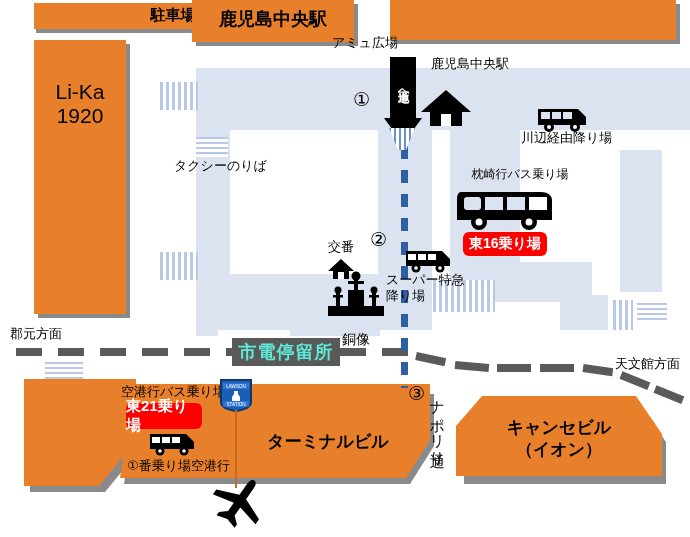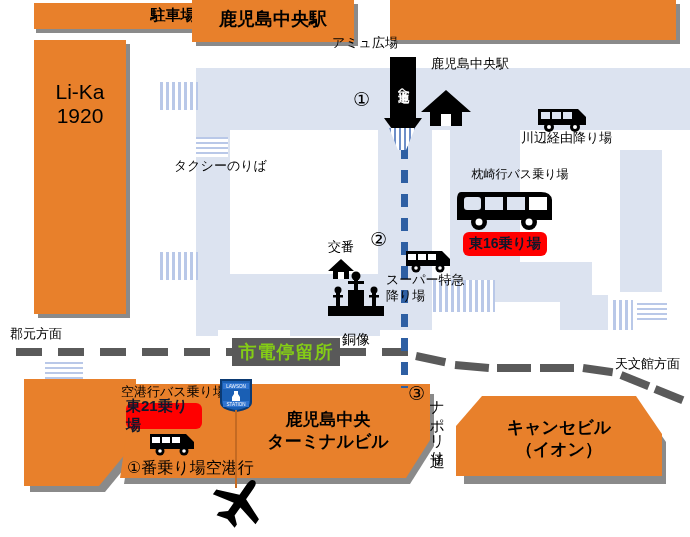--- a/index.html
+++ b/index.html
@@ -23,26 +23,26 @@
   
   .tram{position:absolute;height:8px;
     background:repeating-linear-gradient(to right,#5A5A5A 0 26px,rgba(0,0,0,0) 26px 42px);}
   .tram-seg{position:absolute;height:8px;background:#5A5A5A;}
 
   
   .bluedash{position:absolute;width:7px;
     background:repeating-linear-gradient(to bottom,#2E5FA3 0 13px,rgba(0,0,0,0) 13px 24px);}
 
   
-  .tramstop{position:absolute;background:#595959;color:#84cc16;
+  .tramstop{position:absolute;background:#595959;color:#5eead4;
     display:flex;align-items:center;justify-content:center;
     font-weight:bold;letter-spacing:1px;}
 
   
-  .badge{position:absolute;background:#FF0000;color:#0f172a;font-weight:bold;
+  .badge{position:absolute;background:#FF0000;color:#ffffff;font-weight:bold;
     border-radius:6px;display:flex;align-items:center;justify-content:center;}
 
   
   .circnum{position:absolute;font-size:19px;color:#000;}
 
   
   .vert{writing-mode:vertical-rl;text-orientation:upright;}
 
   
   .arrowbox{position:absolute;background:#000;color:#fff;
@@ -108,21 +108,20 @@
 
   <div style="position:absolute;left:27px;top:382px;width:112px;height:110px;
               background:#8a8a8a;clip-path:polygon(3px 3px,115px 3px,115px 65px,78px 110px,3px 110px);"></div>
   <div style="position:absolute;left:24px;top:379px;width:112px;height:110px;
               background:#E8802B;clip-path:polygon(0 0,112px 0,112px 62px,75px 107px,0 107px);"></div>
 
   <div style="position:absolute;left:124px;top:388px;width:310px;height:96px;
               background:#8a8a8a;clip-path:polygon(14px 6px,310px 6px,310px 58px,286px 96px,0 96px);"></div>
   <div style="position:absolute;left:120px;top:384px;width:310px;height:96px;
               background:#E8802B;clip-path:polygon(14px 0,310px 0,310px 56px,286px 94px,0 94px);"></div>
-  <div class="lbl ctr" style="left:228px;top:410px;width:200px;font-size:17px;font-weight:bold;">鹿児島中央</div>
   <div class="lbl ctr" style="left:228px;top:432px;width:200px;font-size:17px;font-weight:bold;">ターミナルビル</div>
 
   <div style="position:absolute;left:460px;top:400px;width:206px;height:84px;
               background:#8a8a8a;clip-path:polygon(26px 4px,180px 4px,206px 42px,206px 84px,4px 84px,4px 34px);"></div>
   <div style="position:absolute;left:456px;top:396px;width:206px;height:84px;
               background:#E8802B;clip-path:polygon(26px 0,180px 0,206px 38px,206px 80px,0 80px,0 30px);"></div>
   <div class="lbl ctr" style="left:456px;top:418px;width:206px;font-size:17px;font-weight:bold;">キャンセビル</div>
   <div class="lbl ctr" style="left:456px;top:440px;width:206px;font-size:17px;font-weight:bold;">（イオン）</div>
 
   <div class="tram" style="left:16px;top:348px;width:216px;"></div>
@@ -231,21 +230,21 @@
   <svg class="ico" style="left:148px;top:431px;" width="48" height="26" viewBox="0 0 48 26">
     <path d="M2,3 h36 l8,8 v7 h-44 z" fill="#000"></path>
     <rect x="4" y="6" width="8" height="6" fill="#fff"></rect>
     <rect x="14" y="6" width="8" height="6" fill="#fff"></rect>
     <rect x="24" y="6" width="8" height="6" fill="#fff"></rect>
     <circle cx="12" cy="20" r="4.5" fill="#000"></circle>
     <circle cx="12" cy="20" r="1.8" fill="#fff"></circle>
     <circle cx="36" cy="20" r="4.5" fill="#000"></circle>
     <circle cx="36" cy="20" r="1.8" fill="#fff"></circle>
   </svg>
-  <div class="lbl" style="left:127px;top:459px;font-size:16px;">①番乗り場空港行</div>
+  <div class="lbl" style="left:127px;top:459px;font-size:13px;">①番乗り場空港行</div>
 
   <svg class="ico" style="left:212px;top:476px;" width="58" height="54" viewBox="0 0 58 54">
     <g transform="rotate(35 29 27)">
       <path d="M27,1 c3,0 4,3 4,7 v13 l22,9 v6 l-22,-5 v10 l7,6 v4 l-11,-3 l-11,3 v-4 l7,-6 v-10 l-22,5 v-6 l22,-9 v-13 c0,-4 1,-7 4,-7 z" fill="#000"></path>
     </g>
   </svg>
 
   <svg class="ico" style="left:218px;top:378px;" width="36" height="34" viewBox="0 0 36 34">
     <path d="M3,2 h30 v22 q0,7 -15,9 q-15,-2 -15,-9 z" fill="#1a5fb4" stroke="#0b3a73" stroke-width="2"></path>
     <rect x="5" y="5" width="26" height="6" fill="#2f74d0"></rect>

